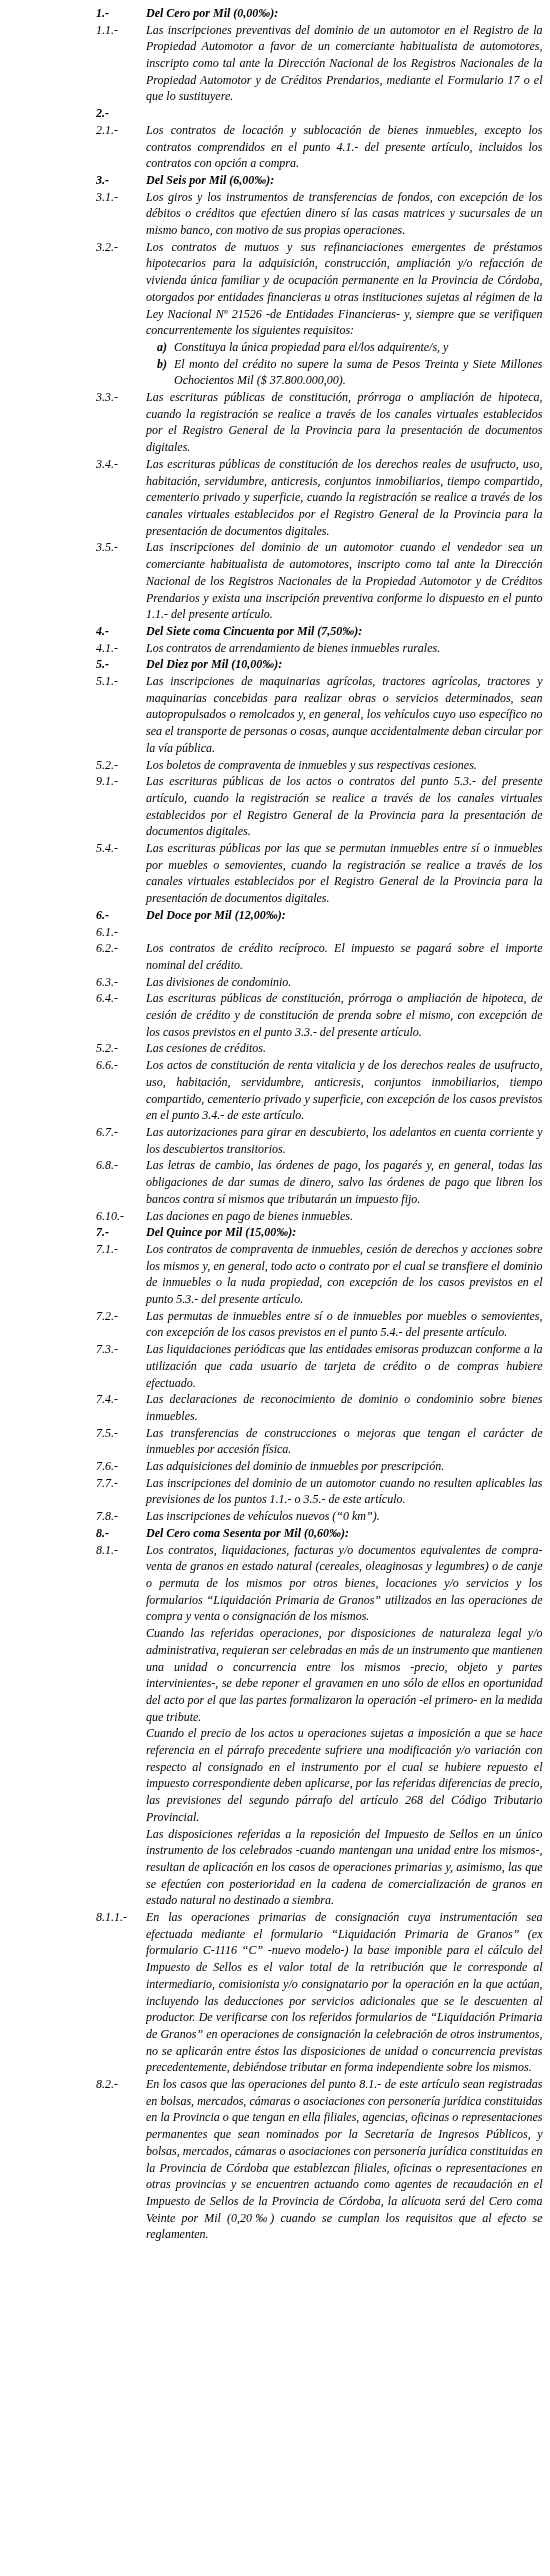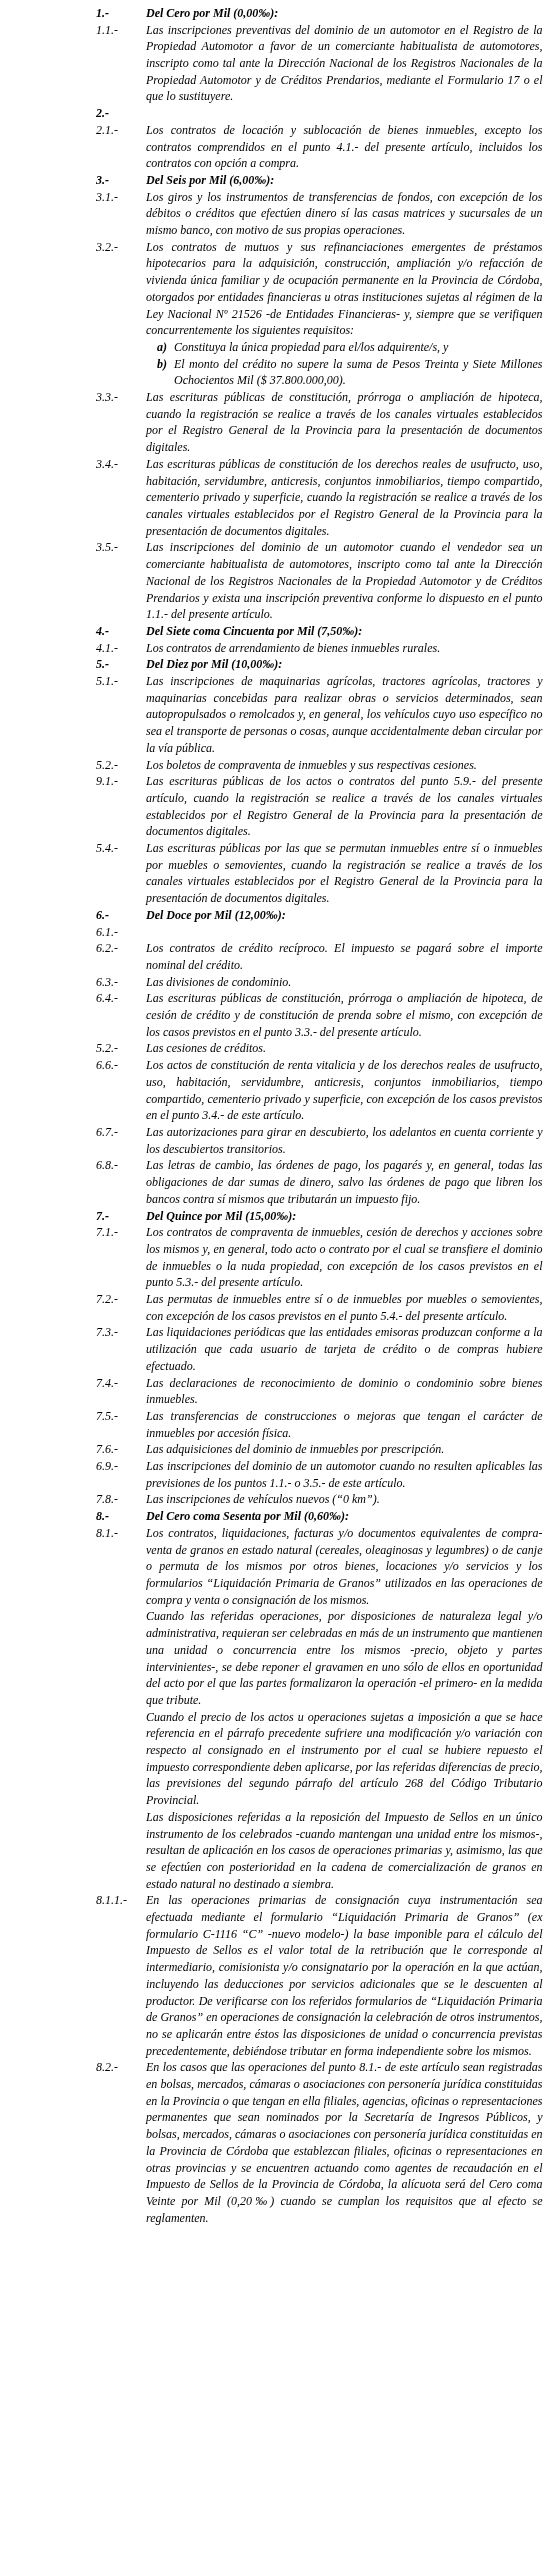--- a/index.html
+++ b/index.html
@@ -154,21 +154,21 @@
     <span class="body">Las inscripciones de maquinarias agrícolas, tractores agrícolas, tractores y maquinarias concebidas para realizar obras o servicios determinados, sean autopropulsados o remolcados y, en general, los vehículos cuyo uso específico no sea el transporte de personas o cosas, aunque accidentalmente deban circular por la vía pública.</span>
   </div>
 
   <div class="row">
     <span class="num">5.2.-</span>
     <span class="body">Los boletos de compraventa de inmuebles y sus respectivas cesiones.</span>
   </div>
 
   <div class="row">
     <span class="num">9.1.-</span>
-    <span class="body">Las escrituras públicas de los actos o contratos del punto 5.9.- del presente artículo, cuando la registración se realice a través de los canales virtuales establecidos por el Registro General de la Provincia para la presentación de documentos digitales.</span>
+    <span class="body">Las escrituras públicas de los actos o contratos del punto 5.3.- del presente artículo, cuando la registración se realice a través de los canales virtuales establecidos por el Registro General de la Provincia para la presentación de documentos digitales.</span>
   </div>
 
   <div class="row">
     <span class="num">5.4.-</span>
     <span class="body">Las escrituras públicas por las que se permutan inmuebles entre sí o inmuebles por muebles o semovientes, cuando la registración se realice a través de los canales virtuales establecidos por el Registro General de la Provincia para la presentación de documentos digitales.</span>
   </div>
 
   <div class="row header">
     <span class="num">6.-</span>
     <span class="body">Del Doce por Mil (12,00‰):</span>
@@ -207,20 +207,24 @@
     <span class="num">6.7.-</span>
     <span class="body">Las autorizaciones para girar en descubierto, los adelantos en cuenta corriente y los descubiertos transitorios.</span>
   </div>
 
   <div class="row">
     <span class="num">6.8.-</span>
     <span class="body">Las letras de cambio, las órdenes de pago, los pagarés y, en general, todas las obligaciones de dar sumas de dinero, salvo las órdenes de pago que libren los bancos contra sí mismos que tributarán un impuesto fijo.</span>
   </div>
 
 
+  <div class="row">
+    <span class="num">6.10.-</span>
+    <span class="body">Las daciones en pago de bienes inmuebles.</span>
+  </div>
 
   <div class="row header">
     <span class="num">7.-</span>
     <span class="body">Del Quince por Mil (15,00‰):</span>
   </div>
 
   <div class="row">
     <span class="num">7.1.-</span>
     <span class="body">Los contratos de compraventa de inmuebles, cesión de derechos y acciones sobre los mismos y, en general, todo acto o contrato por el cual se transfiere el dominio de inmuebles o la nuda propiedad, con excepción de los casos previstos en el punto 5.3.- del presente artículo.</span>
   </div>
@@ -244,21 +248,21 @@
     <span class="num">7.5.-</span>
     <span class="body">Las transferencias de construcciones o mejoras que tengan el carácter de inmuebles por accesión física.</span>
   </div>
 
   <div class="row">
     <span class="num">7.6.-</span>
     <span class="body">Las adquisiciones del dominio de inmuebles por prescripción.</span>
   </div>
 
   <div class="row">
-    <span class="num">6.9.-</span>
+    <span class="num">7.7.-</span>
     <span class="body">Las inscripciones del dominio de un automotor cuando no resulten aplicables las previsiones de los puntos 1.1.- o 3.5.- de este artículo.</span>
   </div>
 
   <div class="row">
     <span class="num">7.8.-</span>
     <span class="body">Las inscripciones de vehículos nuevos (“0 km”).</span>
   </div>
 
   <div class="row header">
     <span class="num">8.-</span>

